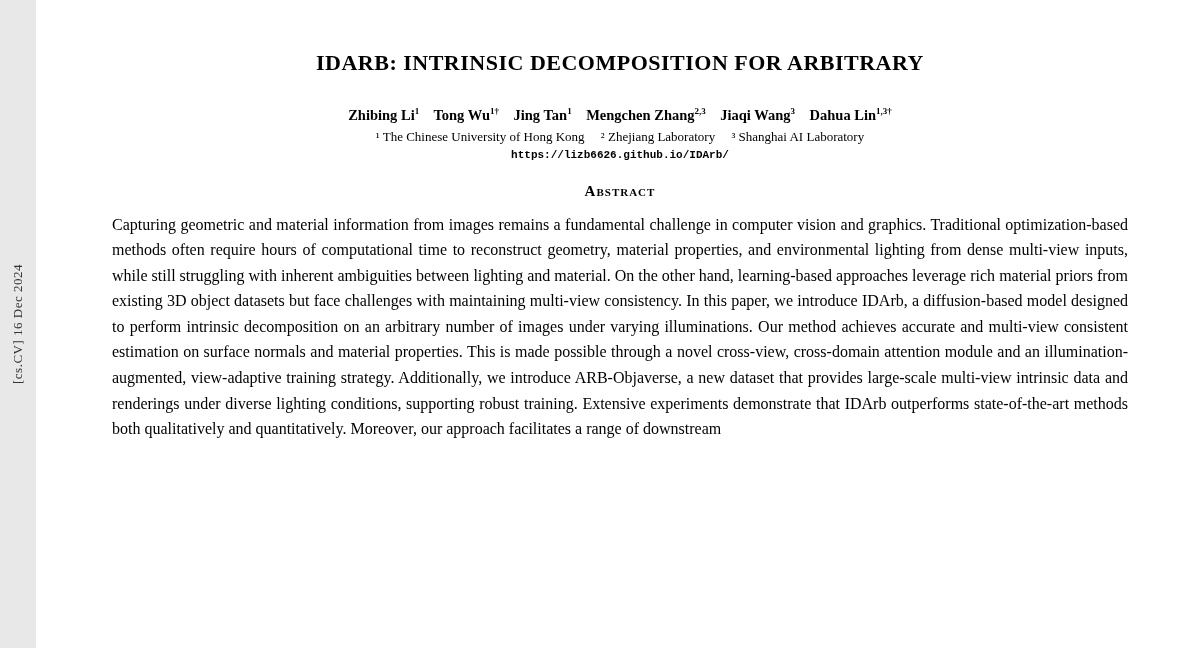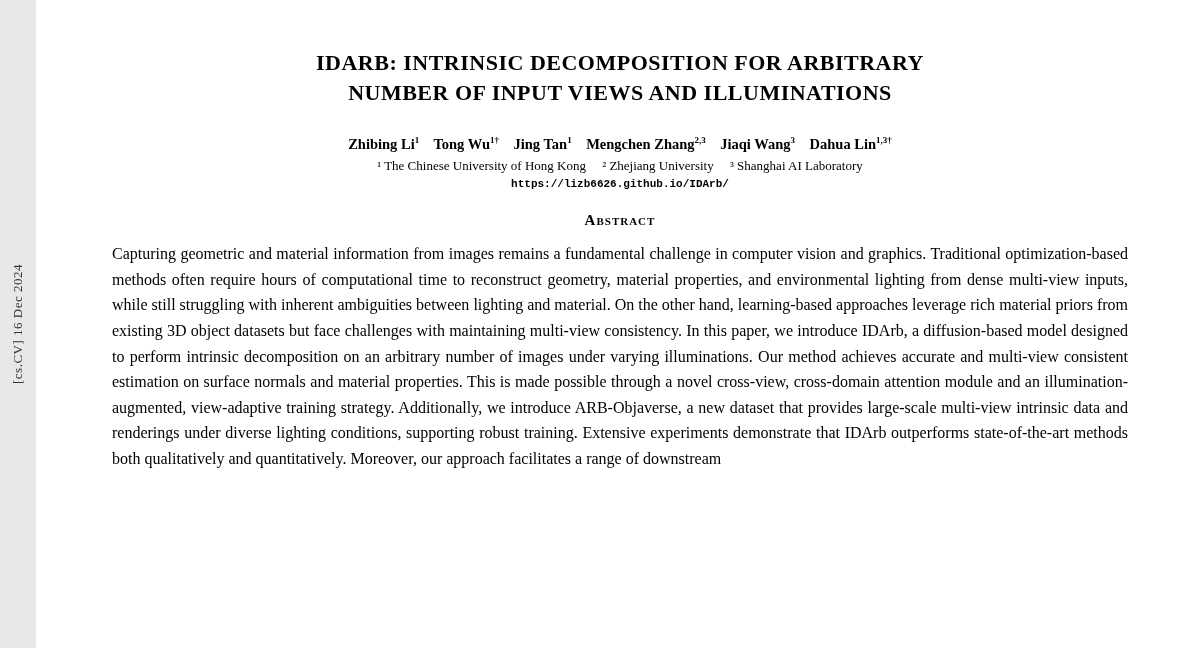--- a/index.html
+++ b/index.html
@@ -115,35 +115,34 @@
 <body>
 
 <div class="side-label">
   <span class="side-label-text">[cs.CV]  16 Dec 2024</span>
 </div>
 
 <div class="paper-container">
 
   <div class="paper-title">
     <span>IDArb: Intrinsic Decomposition for Arbitrary</span><br>
-    <span>Number of Input Views and Illuminations</span>
   </div>
 
   <div class="authors-section">
     <div class="authors-line">
       <span class="author-name">Zhibing Li<sup>1</sup></span>&nbsp;&nbsp;&nbsp;
       <span class="author-name">Tong Wu<sup>1†</sup></span>&nbsp;&nbsp;&nbsp;
       <span class="author-name">Jing Tan<sup>1</sup></span>&nbsp;&nbsp;&nbsp;
       <span class="author-name">Mengchen Zhang<sup>2,3</sup></span>&nbsp;&nbsp;&nbsp;
       <span class="author-name">Jiaqi Wang<sup>3</sup></span>&nbsp;&nbsp;&nbsp;
       <span class="author-name">Dahua Lin<sup>1,3†</sup></span>
     </div>
     <div class="affiliations-line">
       <span>¹ The Chinese University of Hong Kong</span>&nbsp;&nbsp;&nbsp;&nbsp;
-      <span>² Zhejiang University</span>&nbsp;&nbsp;&nbsp;&nbsp;
+      <span>² Zhejiang Laboratory</span>&nbsp;&nbsp;&nbsp;&nbsp;
       <span>³ Shanghai AI Laboratory</span>
     </div>
     <div class="url-line">
       <span>https://lizb6626.github.io/IDArb/</span>
     </div>
   </div>
 
   <div class="abstract-section">
     <div class="abstract-title">Abstract</div>
     <p class="abstract-text">Capturing geometric and material information from images remains a fundamental challenge in computer vision and graphics.  Traditional optimization-based methods often require hours of computational time to reconstruct geometry, material properties, and environmental lighting from dense multi-view inputs, while still struggling with inherent ambiguities between lighting and material.  On the other hand, learning-based approaches leverage rich material priors from existing 3D object datasets but face challenges with maintaining multi-view consistency.  In this paper, we introduce IDArb, a diffusion-based model designed to perform intrinsic decomposition on an arbitrary number of images under varying illuminations.  Our method achieves accurate and multi-view consistent estimation on surface normals and material properties.  This is made possible through a novel cross-view, cross-domain attention module and an illumination-augmented, view-adaptive training strategy.  Additionally, we introduce ARB-Objaverse, a new dataset that provides large-scale multi-view intrinsic data and renderings under diverse lighting conditions, supporting robust training. Extensive experiments demonstrate that IDArb outperforms state-of-the-art methods both qualitatively and quantitatively.  Moreover, our approach facilitates a range of downstream</p>

